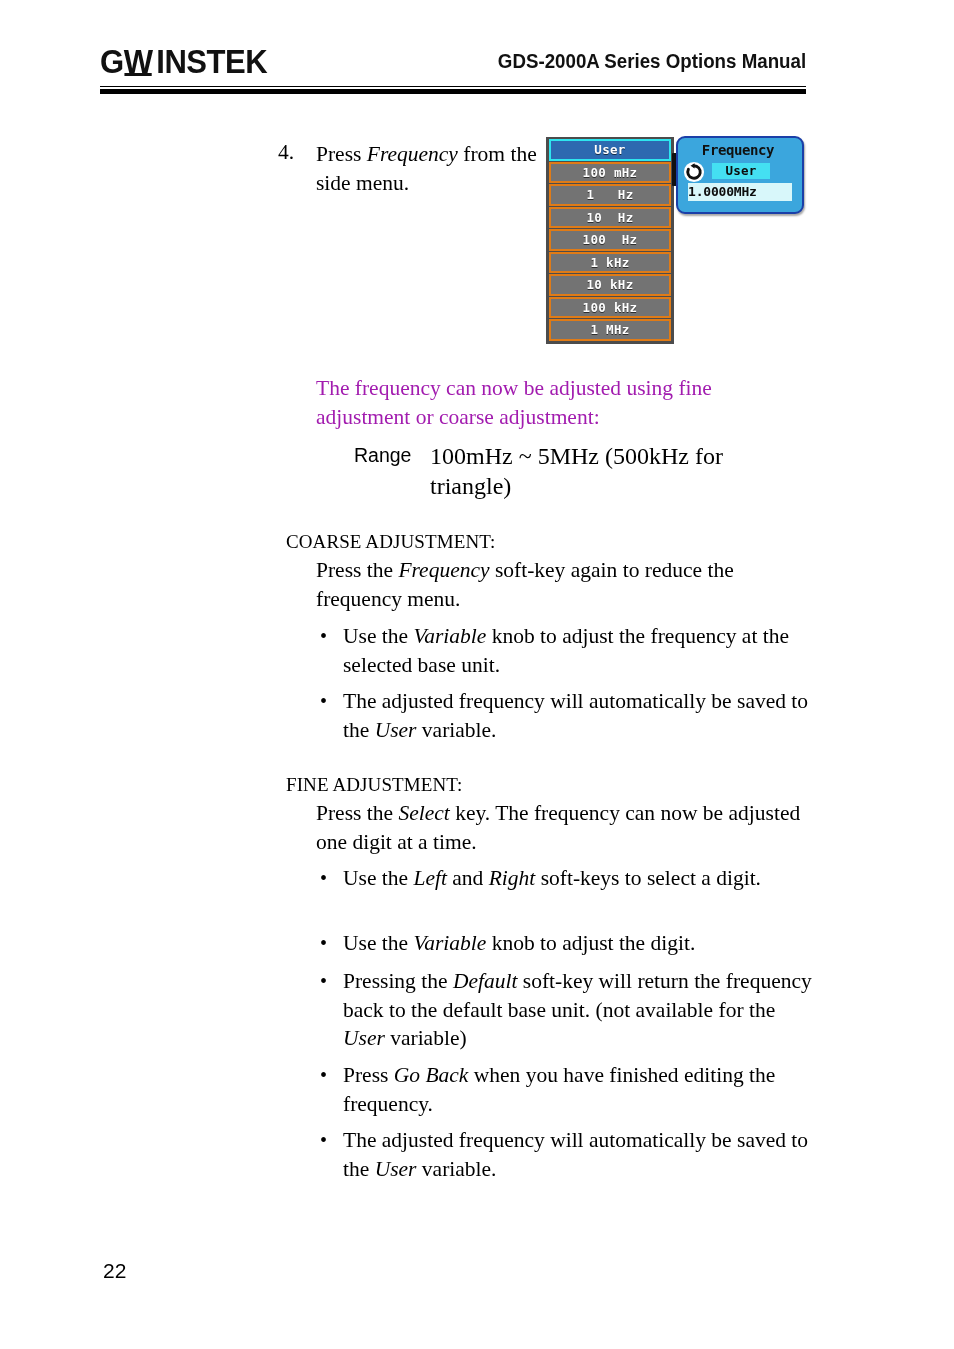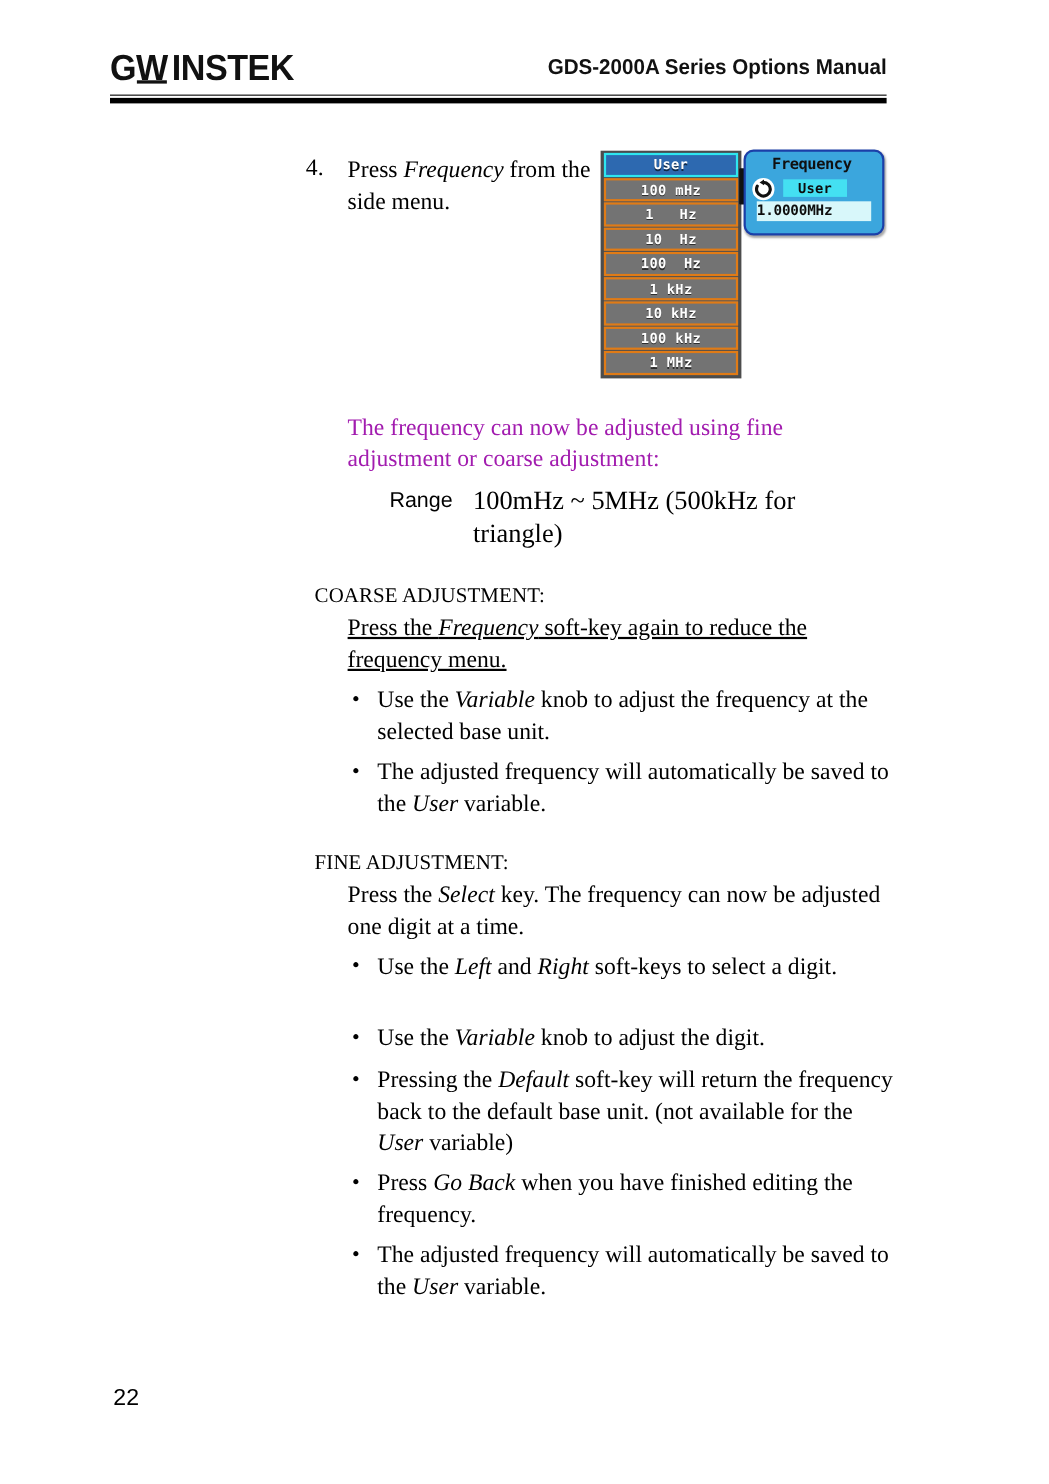--- a/index.html
+++ b/index.html
@@ -163,21 +163,21 @@
   .section-head.coarse { top: 528px; }
   .section-head.fine { top: 771px; }
 
   .section-para {
     position: absolute;
     left: 316px;
     width: 490px;
     font-size: 21.5px;
     line-height: 28.6px;
   }
-  .section-para.coarse { top: 556px; text-decoration: underline; }
+  .section-para.coarse { top: 556px; }
   .section-para.fine { top: 799px; }
 
   .bullet {
     position: absolute;
     left: 316px;
     width: 500px;
     font-size: 21.5px;
     line-height: 28.6px;
     padding-left: 27px;
     box-sizing: border-box;

